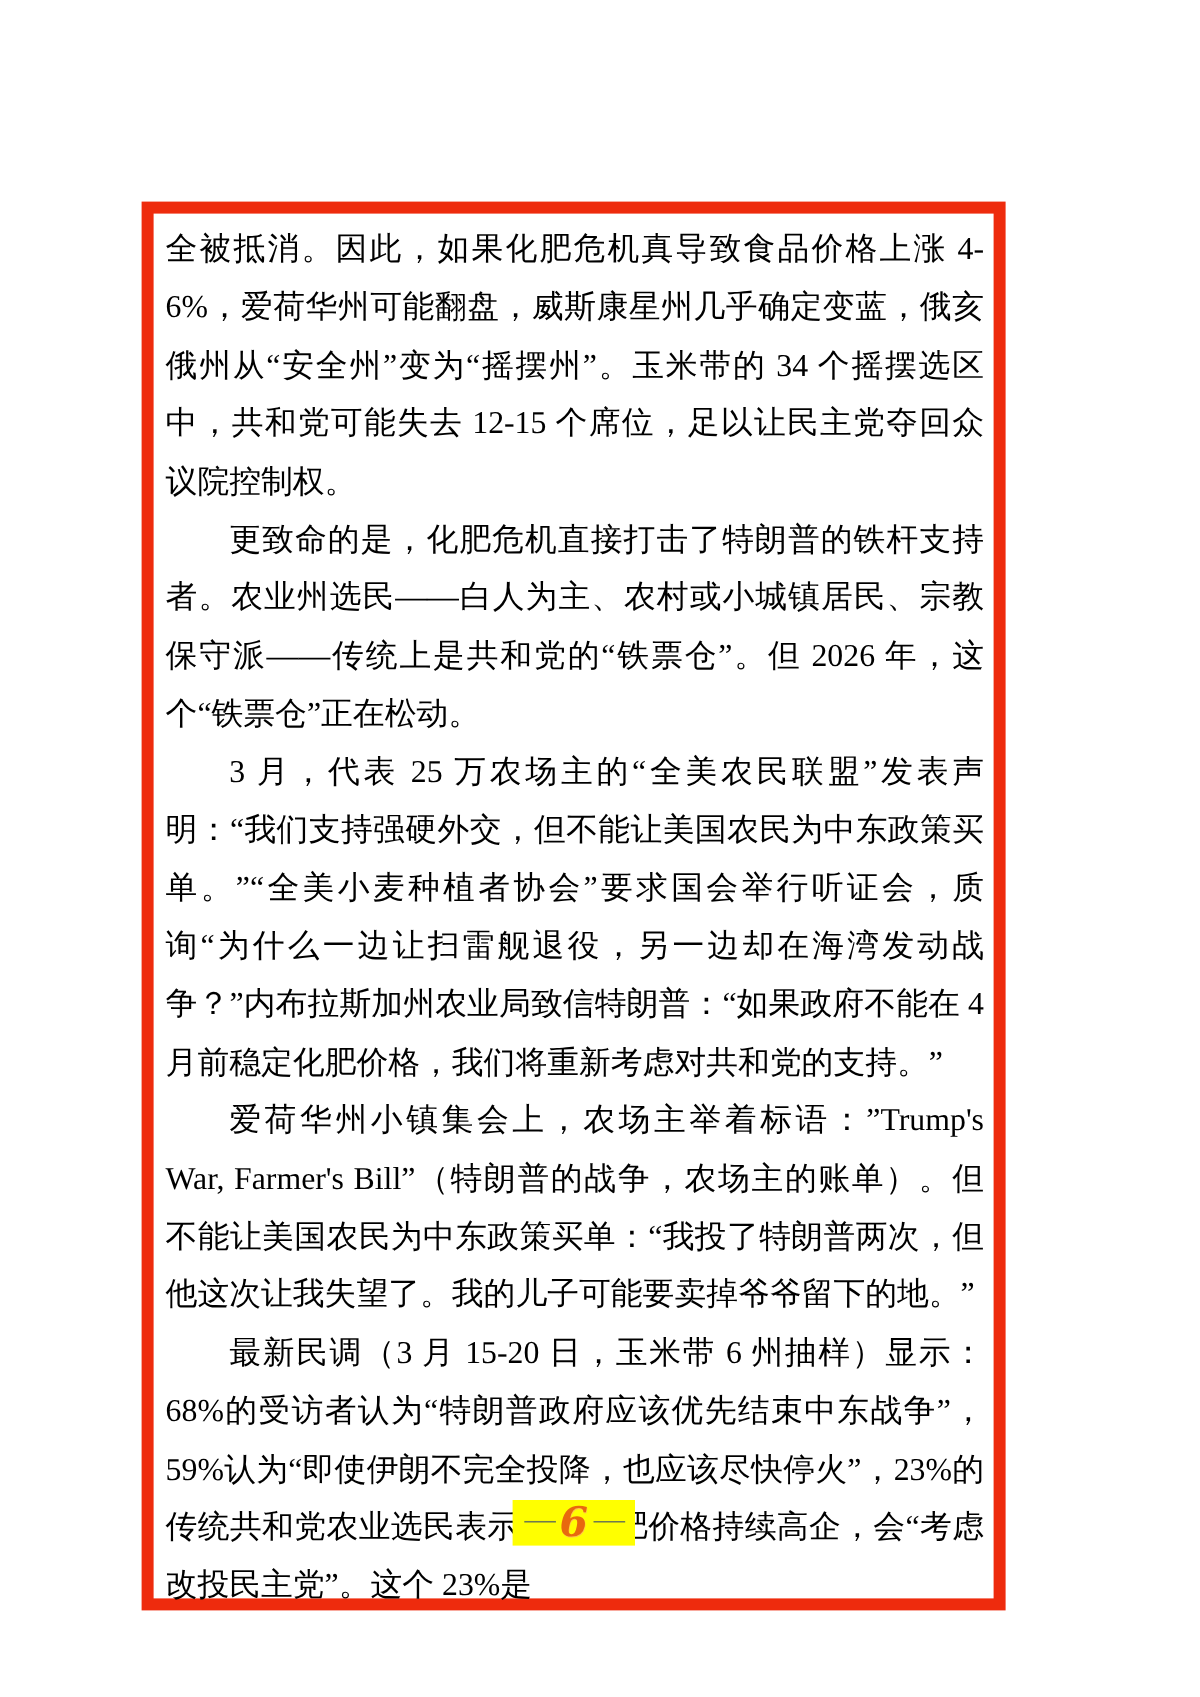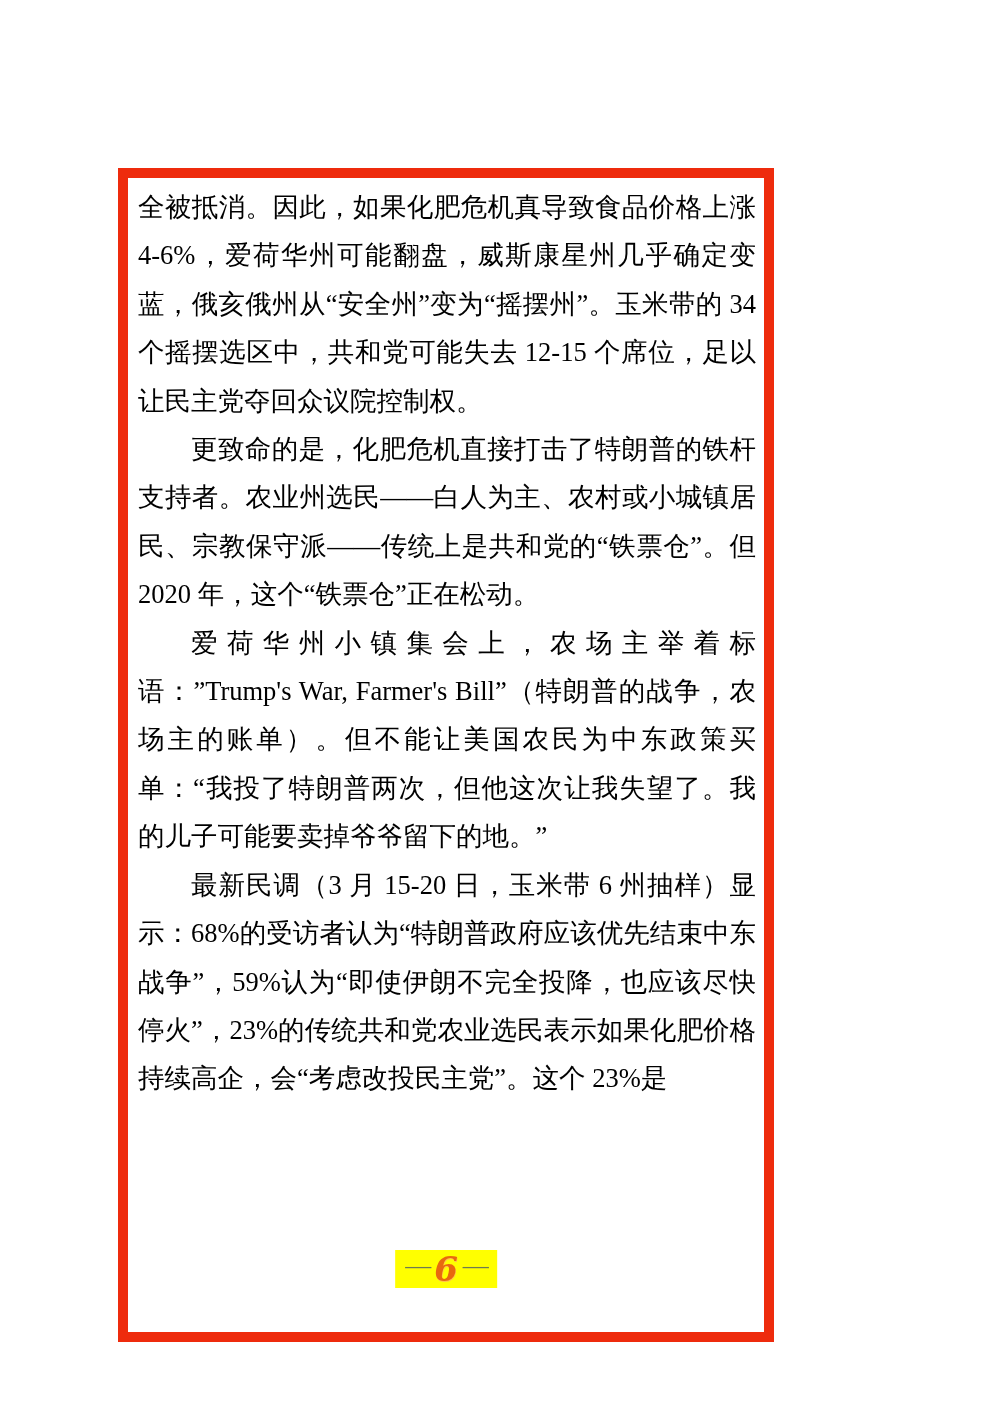--- a/index.html
+++ b/index.html
@@ -12,21 +12,21 @@
     width: 1000px;
     height: 1414px;
     background: var(--page-bg, #ffffff);
     font-family: "Liberation Serif", "DejaVu Serif", serif;
     overflow: hidden;
   }
   .frame {
     position: absolute;
     left: 118px;
     top: 168px;
-    width: 656px;
+    width: 720px;
     height: 1174px;
     box-sizing: border-box;
     border: 10px solid var(--border-red, #ee2b0d);
     background: #ffffff;
   }
   .content {
     padding: 5px 8px 0 10px;
     font-size: 26.5px;
     line-height: 48.4px;
     color: var(--text-black, #000000);
@@ -69,21 +69,22 @@
     text-shadow: 0.5px 0.5px 0 #ffc04d;
   }
 </style>
 </head>
 <body>
 
 <div class="canvas">
   <div class="frame">
     <div class="content">
       <p class="para">全被抵消。因此，如果化肥危机真导致食品价格上涨 4-6%，爱荷华州可能翻盘，威斯康星州几乎确定变蓝，俄亥俄州从“安全州”变为“摇摆州”。玉米带的 34 个摇摆选区中，共和党可能失去 12-15 个席位，足以让民主党夺回众议院控制权。</p>
-      <p class="para indent">更致命的是，化肥危机直接打击了特朗普的铁杆支持者。农业州选民——白人为主、农村或小城镇居民、宗教保守派——传统上是共和党的“铁票仓”。但 2020 年，这个“铁票仓”正在松动。</p>
+      <p class="para indent">更致命的是，化肥危机直接打击了特朗普的铁杆支持者。农业州选民——白人为主、农村或小城镇居民、宗教保守派——传统上是共和党的“铁票仓”。但 2026 年，这个“铁票仓”正在松动。</p>
+      <p class="para indent">3 月，代表 25 万农场主的“全美农民联盟”发表声明：“我们支持强硬外交，但不能让美国农民为中东政策买单。”“全美小麦种植者协会”要求国会举行听证会，质询“为什么一边让扫雷舰退役，另一边却在海湾发动战争？”内布拉斯加州农业局致信特朗普：“如果政府不能在 4 月前稳定化肥价格，我们将重新考虑对共和党的支持。”</p>
       <p class="para indent">爱荷华州小镇集会上，农场主举着标语：”Trump's War, Farmer's Bill”（特朗普的战争，农场主的账单）。但不能让美国农民为中东政策买单：“我投了特朗普两次，但他这次让我失望了。我的儿子可能要卖掉爷爷留下的地。”</p>
       <p class="para indent">最新民调（3 月 15-20 日，玉米带 6 州抽样）显示：68%的受访者认为“特朗普政府应该优先结束中东战争”，59%认为“即使伊朗不完全投降，也应该尽快停火”，23%的传统共和党农业选民表示如果化肥价格持续高企，会“考虑改投民主党”。这个 23%是</p>
     </div>
 
     <div class="footer">
       <span class="dash">—</span>
       <span class="num">6</span>
       <span class="dash">—</span>
     </div>
   </div>

